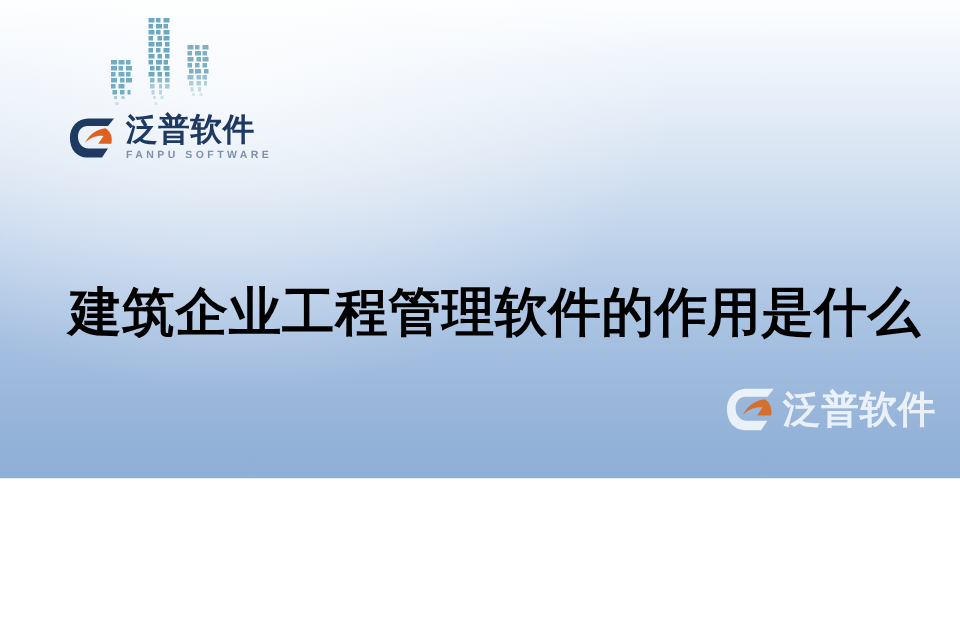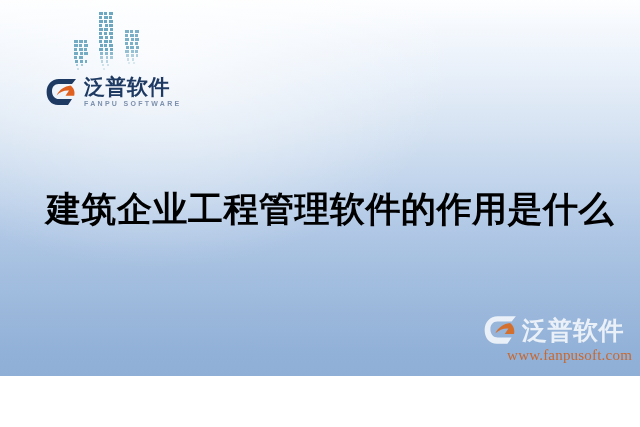--- a/index.html
+++ b/index.html
@@ -3,21 +3,21 @@
 <meta charset="utf-8">
 <style>
   html, body {
     margin: 0;
     padding: 0;
     background: #ffffff;
   }
   #stage {
     position: relative;
     width: 640px;
-    height: 376px;
+    height: 319px;
     overflow: hidden;
     font-family: "Liberation Sans", "DejaVu Sans", sans-serif;
     background:
       radial-gradient(ellipse 420px 300px at 24% 14%,
         rgba(255,255,255,0.72) 0%,
         rgba(255,255,255,0.34) 38%,
         rgba(255,255,255,0.0) 72%),
       linear-gradient(180deg,
         #fdfeff 0%,
         #f4f8fd 8%,
@@ -247,16 +247,15 @@
   <div class="watermark">
     <div class="wm-row">
       <span class="wm-mark">
         <svg width="34" height="30" viewBox="0 0 32 28" aria-hidden="true">
           <path d="M13 1 L30 1 L26 6 L12.5 6 C8.5 6 6 9 6 13.2 C6 17.6 8.8 21 13 21 L26 21 L22 27 L12 27 C5.2 27 0.6 21.6 0.6 14 C0.6 6.6 5.6 1 13 1 Z" fill="rgba(255,255,255,0.80)"></path>
           <path d="M24.5 7.5 C18.5 8.2 13.5 11.5 10.6 17.4 C14 13.8 18.6 12.2 23 12.6 L19.5 17.8 L28.2 17.8 C29.2 14 28 10 24.5 7.5 Z" fill="#d4702f"></path>
         </svg>
       </span>
       <span class="wm-cn">泛普软件</span>
     </div>
-    <div class="wm-url">www.fanpusoft.com</div>
   </div>
 
 </div>
 
 </body></html>

